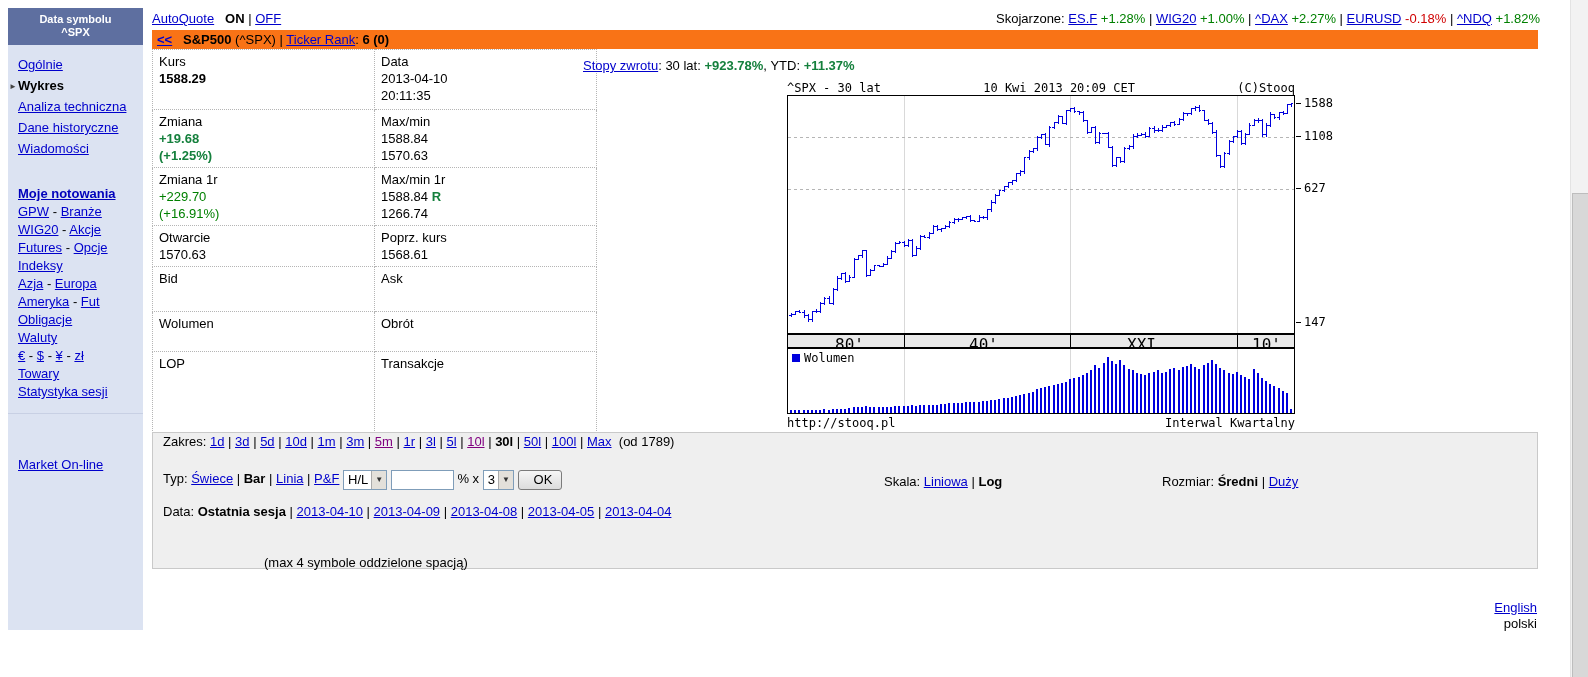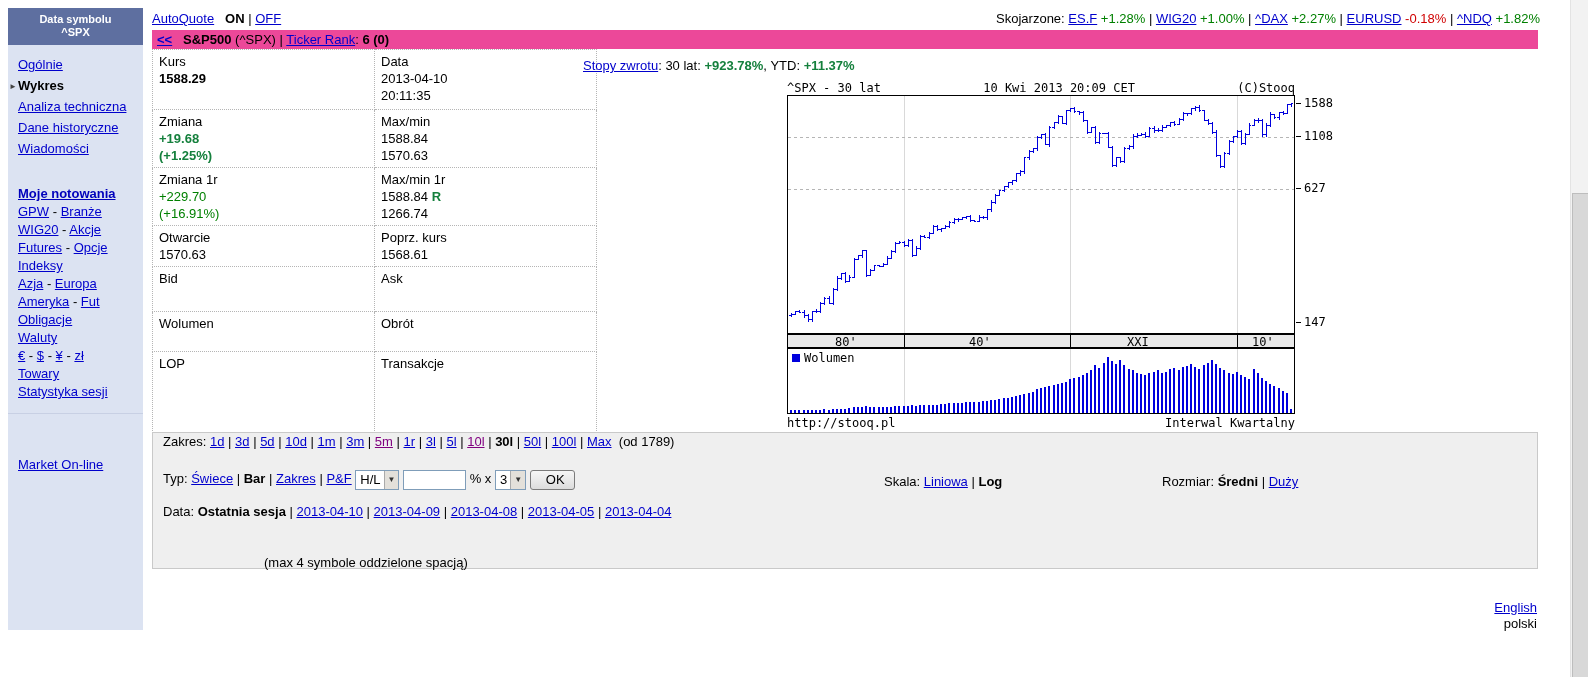--- a/index.html
+++ b/index.html
@@ -24,37 +24,37 @@
   .sb-arrow{position:absolute;left:-9px;top:1px;font-size:8px;color:#444;}
   .sb-head{font-weight:bold;color:#0000bb;}
   .sb-divider{height:1px;background:#c8d0e4;margin:12px 0 10px 0;}
   .sb-bottom{padding-left:10px;line-height:18px;margin-top:42px;}
 
   
   #autoquote{position:absolute;left:152px;top:11px;}
   #related{position:absolute;right:48px;top:11px;}
 
   
-  #titlebar{position:absolute;left:152px;top:30px;width:1386px;height:19px;background:#ec4899;
+  #titlebar{position:absolute;left:152px;top:30px;width:1386px;height:19px;background:#f97316;
             line-height:19px;padding-left:5px;box-sizing:border-box;}
 
   
   #quote-table{position:absolute;left:152px;top:49px;border-collapse:collapse;table-layout:fixed;width:418px;}
   #quote-table td{border:1px dotted #b5b5b5;vertical-align:top;padding:3px 6px;line-height:17px;font-size:13px;}
 
   
   #returns{position:absolute;left:583px;top:58px;}
 
   
   #chart{position:absolute;left:787px;top:82px;width:565px;height:348px;
          font-family:"DejaVu Sans Mono",monospace;font-size:12px;}
   #chart-header{position:absolute;left:0;top:-1px;width:508px;display:flex;justify-content:space-between;}
   #price-panel{position:absolute;left:0;top:13px;width:506px;height:237px;border:1px solid #000;background:#fff;}
   #axis-strip{position:absolute;left:0;top:252px;width:506px;height:12px;border:1px solid #000;background:#e9e9e9;}
-  .strip-label{position:absolute;top:0px;font-size:12px;}
+  .strip-label{position:absolute;top:0px;font-size:16px;}
   .strip-tick{position:absolute;top:0;width:1px;height:12px;background:#000;}
   #volume-panel{position:absolute;left:0;top:266px;width:506px;height:64px;border:1px solid #000;background:#fff;}
   #vol-legend{position:absolute;left:4px;top:2px;}
   #vol-legend .sq{display:inline-block;width:8px;height:8px;background:#0000dd;margin-right:4px;}
   #chart-footer{position:absolute;left:0;top:334px;width:508px;display:flex;justify-content:space-between;}
   #y-labels{position:absolute;left:509px;top:0;width:55px;}
   .y-label{position:absolute;left:0;white-space:nowrap;}
   .y-tick{display:inline-block;width:5px;height:1px;background:#000;vertical-align:middle;margin-right:3px;}
 
   
@@ -753,21 +753,21 @@
 </div>
 
 <div id="controls">
   <div class="ctl-row" id="zakres-row">
     <span>Zakres:</span>
     <span id="zakres-links"><a>1d</a><span class="sep"> | </span><a>3d</a><span class="sep"> | </span><a>5d</a><span class="sep"> | </span><a>10d</a><span class="sep"> | </span><a>1m</a><span class="sep"> | </span><a>3m</a><span class="sep"> | </span><a class="vis">5m</a><span class="sep"> | </span><a>1r</a><span class="sep"> | </span><a>3l</a><span class="sep"> | </span><a>5l</a><span class="sep"> | </span><a class="vis">10l</a><span class="sep"> | </span><span class="b">30l</span><span class="sep"> | </span><a>50l</a><span class="sep"> | </span><a>100l</a><span class="sep"> | </span><a>Max</a></span>
     <span>&nbsp;<span>(od 1789)</span></span>
   </div>
   <div class="ctl-row" id="typ-row">
     <span>Typ:</span>
-    <span id="typ-links"><a>Świece</a><span class="sep"> | </span><span class="b">Bar</span><span class="sep"> | </span><a>Zakres</a><span class="sep"> | </span><a>P&amp;F</a></span>
+    <span id="typ-links"><a>Świece</a><span class="sep"> | </span><span class="b">Bar</span><span class="sep"> | </span><a>Linia</a><span class="sep"> | </span><a>P&amp;F</a></span>
     <span class="sel"><span>H/L</span><span class="selarrow">▼</span></span>
     <input class="txt" style="width: 55px;" value="">
     <span>% x</span>
     <span class="sel"><span>3</span><span class="selarrow">▼</span></span>
     <span class="btn">OK</span>
   </div>
   <div class="ctl-row" id="skala-row">
     <span>Skala:</span>
     <span id="skala-links"><a>Liniowa</a><span class="sep"> | </span><span class="b">Log</span></span>
   </div>

